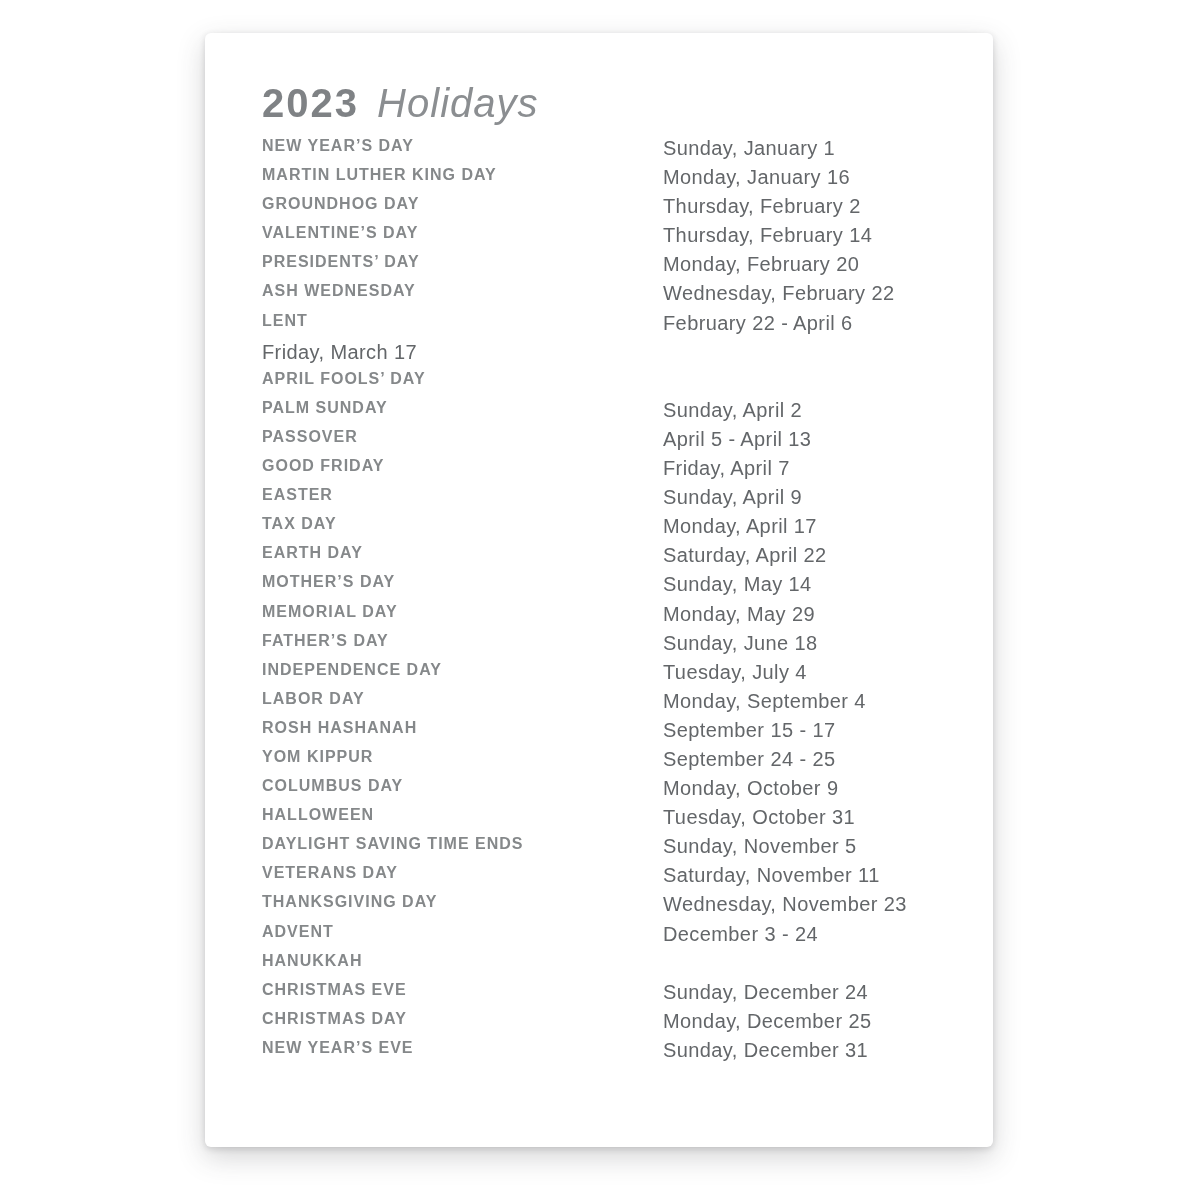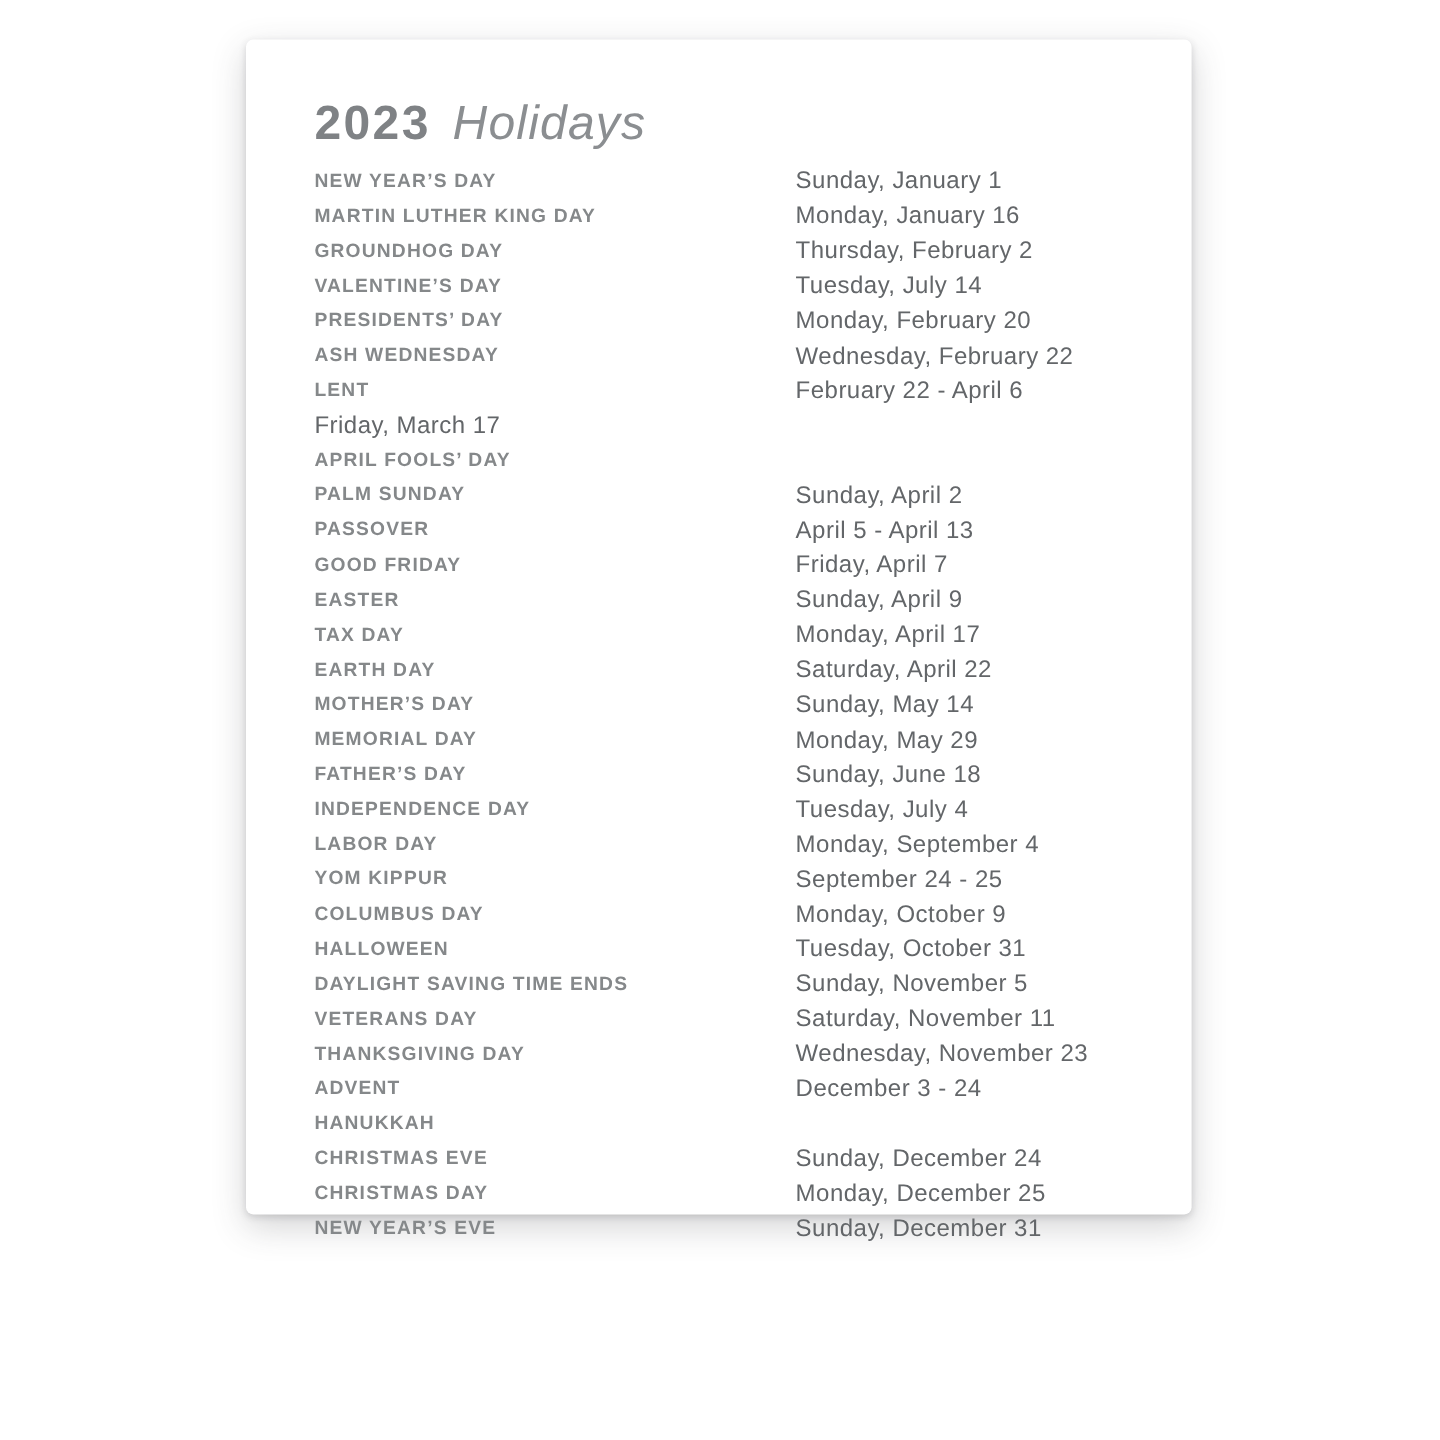--- a/index.html
+++ b/index.html
@@ -13,21 +13,21 @@
   .scene {
     position: relative;
     width: 1200px;
     height: 1200px;
   }
   .card {
     position: absolute;
     left: 205px;
     top: 33px;
     width: 788px;
-    height: 979px;
+    height: 1114px;
     background: #ffffff;
     border-radius: 6px;
     box-shadow: 0 2px 6px rgba(60,60,65,0.18), 0 10px 28px rgba(60,60,65,0.22);
     padding: 46px 40px 0 57px;
   }
   .title {
     font-size: 40px;
     line-height: 48px;
     font-weight: 400;
     letter-spacing: 1px;
@@ -42,21 +42,21 @@
     color: #8b8e91;
     font-style: italic;
     font-weight: 400;
     margin-left: 6px;
   }
   .list {
     margin-top: 10px;
   }
   .row {
     display: flex;
-    align-items: center;
+    align-items: flex-start;
     height: 29.1px;
   }
   .name {
     width: 401px;
     flex: 0 0 401px;
     font-size: 16px;
     font-weight: 700;
     letter-spacing: 1px;
     color: #85888a;
     white-space: nowrap;
@@ -87,21 +87,21 @@
         <div class="row">
           <span class="name">MARTIN LUTHER KING DAY</span>
           <span class="date">Monday, January 16</span>
         </div>
         <div class="row">
           <span class="name">GROUNDHOG DAY</span>
           <span class="date">Thursday, February 2</span>
         </div>
         <div class="row">
           <span class="name">VALENTINE’S DAY</span>
-          <span class="date">Tuesday, July 14</span>
+          <span class="date">Thursday, February 14</span>
         </div>
         <div class="row">
           <span class="name">PRESIDENTS’ DAY</span>
           <span class="date">Monday, February 20</span>
         </div>
         <div class="row">
           <span class="name">ASH WEDNESDAY</span>
           <span class="date">Wednesday, February 22</span>
         </div>
         <div class="row">
@@ -150,20 +150,24 @@
           <span class="name">FATHER’S DAY</span>
           <span class="date">Sunday, June 18</span>
         </div>
         <div class="row">
           <span class="name">INDEPENDENCE DAY</span>
           <span class="date">Tuesday, July 4</span>
         </div>
         <div class="row">
           <span class="name">LABOR DAY</span>
           <span class="date">Monday, September 4</span>
+        </div>
+        <div class="row">
+          <span class="name">ROSH HASHANAH</span>
+          <span class="date">September 15 - 17</span>
         </div>
         <div class="row">
           <span class="name">YOM KIPPUR</span>
           <span class="date">September 24 - 25</span>
         </div>
         <div class="row">
           <span class="name">COLUMBUS DAY</span>
           <span class="date">Monday, October 9</span>
         </div>
         <div class="row">

